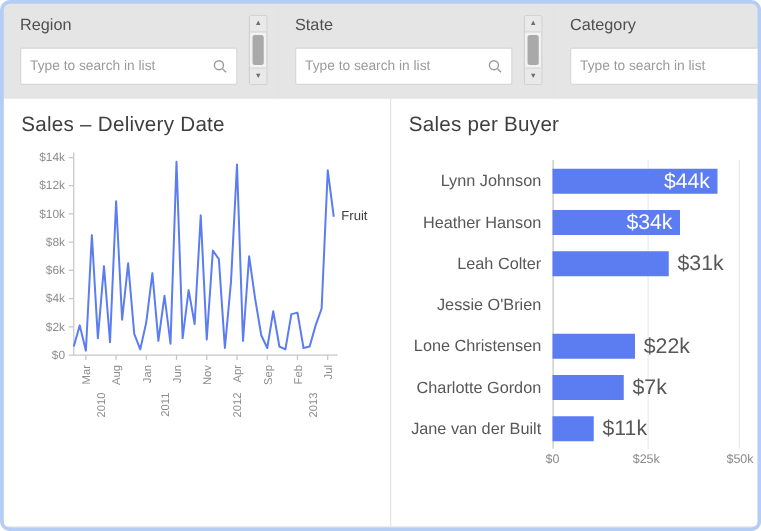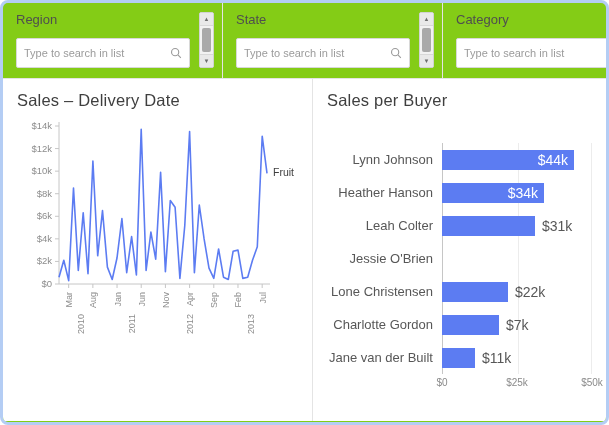--- a/index.html
+++ b/index.html
@@ -2,21 +2,21 @@
 <html><head>
 <meta charset="utf-8">
 <style>
   * { box-sizing: border-box; margin: 0; padding: 0; }
   html,body { background:#fff; }
   body { font-family:"Liberation Sans", sans-serif; }
 
   .window {
     width:609px; height:425px;
     border:3px solid #b4cdf4; border-radius:8px;
-    background:#84cc16; overflow:hidden;
+    background:#e5e5e5; overflow:hidden;
   }
 
   
   .filter-row { display:flex; height:76px; border-bottom:1px solid #e4e4e4; }
   .filter-pane { flex:1; display:flex; padding:9px 8px 10px 13px; border-right:1px solid #e4e4e4; }
   .filter-pane:last-child { border-right:none; }
   .filter-main { flex:1; display:flex; flex-direction:column; justify-content:space-between; min-width:0; }
   .filter-label { font-size:13px; color:#4f4f4f; }
   .search-box { display:flex; align-items:center; border:1px solid #d8d8d8; border-radius:2px; height:27px; padding:14px 7px; background:#fff; }
   .search-box input { flex:1; border:none; outline:none; font-size:11px; color:#555; font-family:inherit; min-width:0; background:transparent; }
@@ -29,32 +29,32 @@
   .scroll-btn.down { border-top:1px solid #d8d8d8; }
   .scroll-thumb { flex:1; margin:2px; background:#a9a9a9; border-radius:2px; }
 
   
   .charts-row { display:flex; height:calc(100% - 77px); }
   .panel { background:#fff; }
   .panel.left { width:311px; border-right:1px solid #e4e4e4; padding:12px 4px 4px 14px; }
   .panel.right { flex:1; padding:12px 14px 4px 14px; }
   .panel h2 { font-size:16.5px; font-weight:400; color:#3f3f3f; letter-spacing:0.2px; }
   .panel.left h2 { margin-bottom:6px; }
-  .panel.right h2 { margin-bottom:33px; }
+  .panel.right h2 { margin-bottom:18px; }
   #line-chart { display:block; }
 
   
   .bar-plot { position:relative; }
   .grid-area { position:absolute; left:115px; top:0; bottom:0; width:150px; border-left:1px solid #c6c6c6; }
   .gridline { position:absolute; top:0; bottom:0; width:1px; background:#ececec; }
   .bar-row { display:flex; align-items:center; height:33px; position:relative; }
   .bar-name { width:115px; padding-right:9px; text-align:right; font-size:13px; color:#575757; white-space:nowrap; }
   .bar-track { width:150px; height:20px; display:flex; align-items:center; position:relative; }
   .bar-fill { height:20px; position:relative; }
-  .bar-value { font-size:14px; white-space:nowrap;text-align:right; }
+  .bar-value { font-size:17px; white-space:nowrap;text-align:right; }
   .bar-value.inside { position:absolute; right:6px; top:50%; transform:translateY(-50%); color:#fff; }
   .bar-value.outside { margin-left:7px; color:#575757; }
   .bar-axis { position:relative; height:16px; margin-left:115px; width:150px; font-size:10px; color:#8a8a8a; margin-top:3px; }
   .bar-axis span { position:absolute; transform:translateX(-50%); }
 </style>
 </head>
 <body>
 
 <div class="window" style="border-color: rgb(180, 205, 244);">
 

